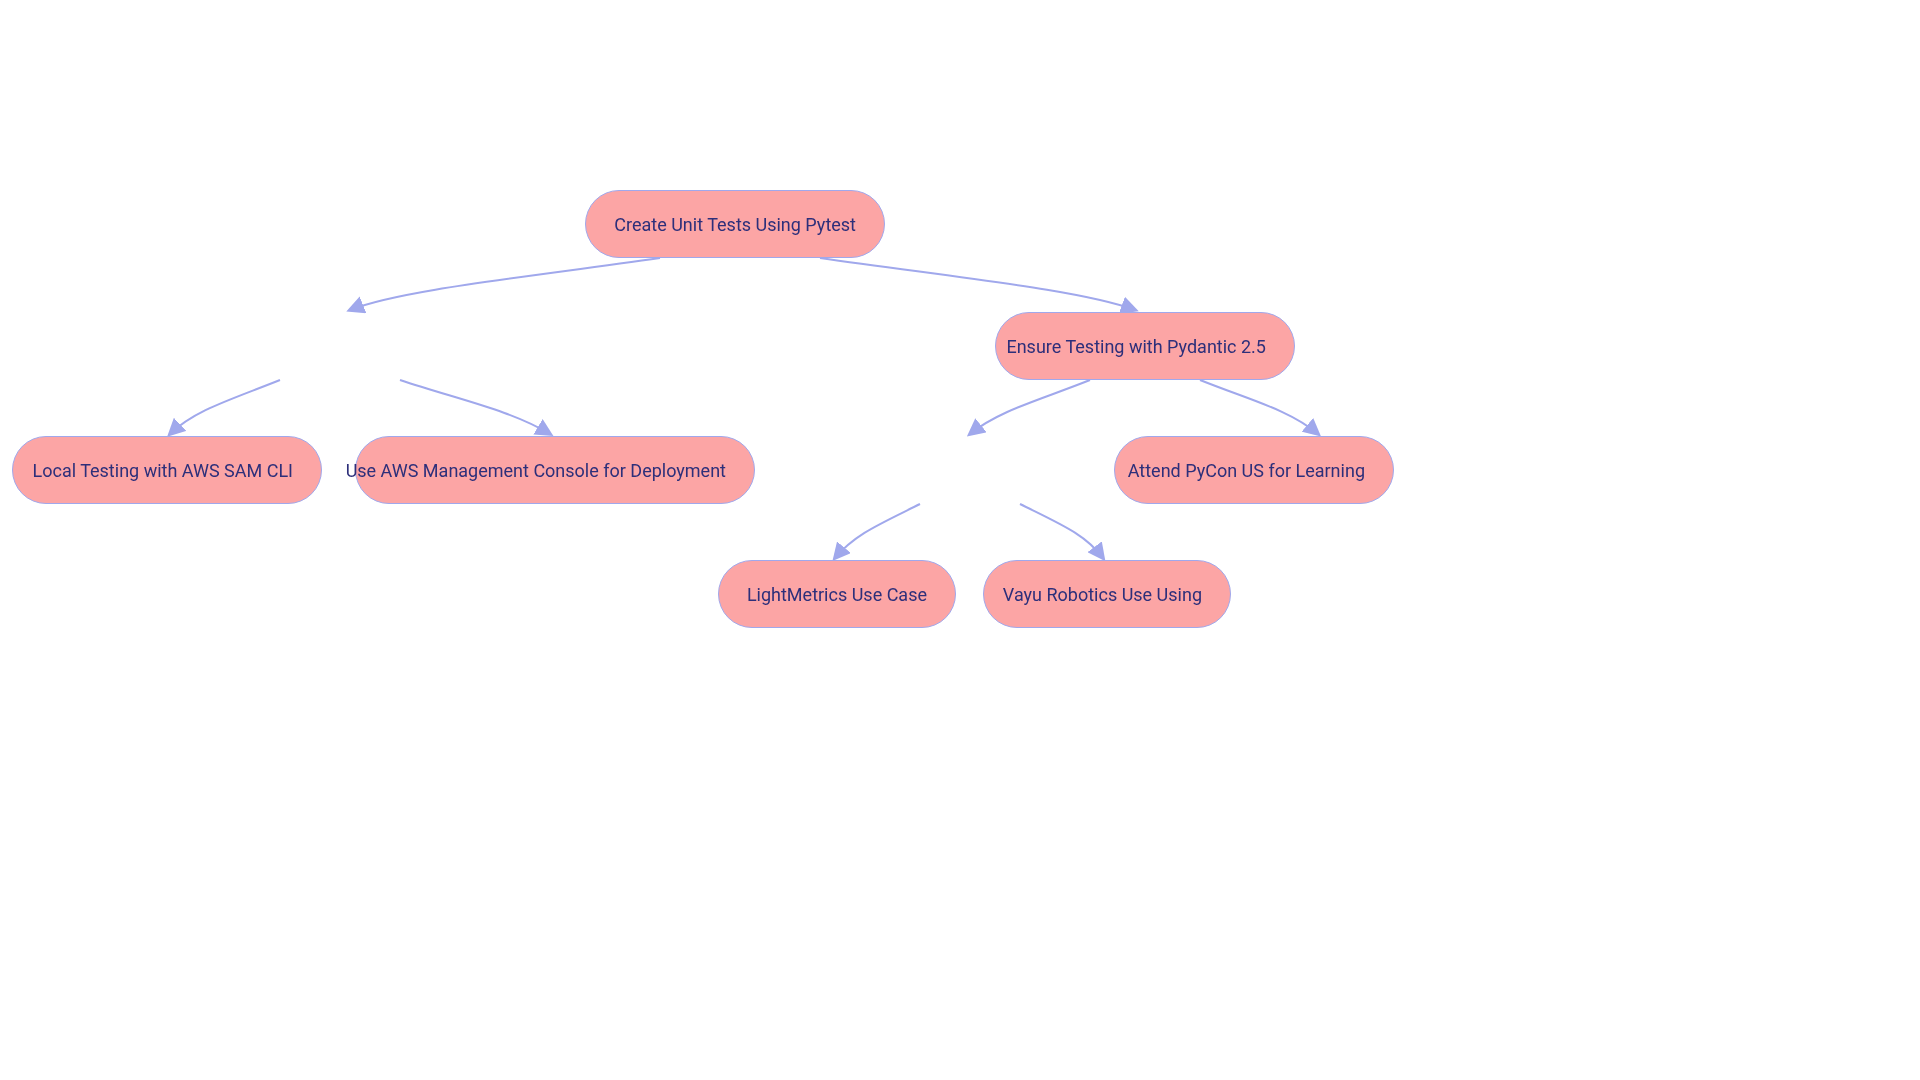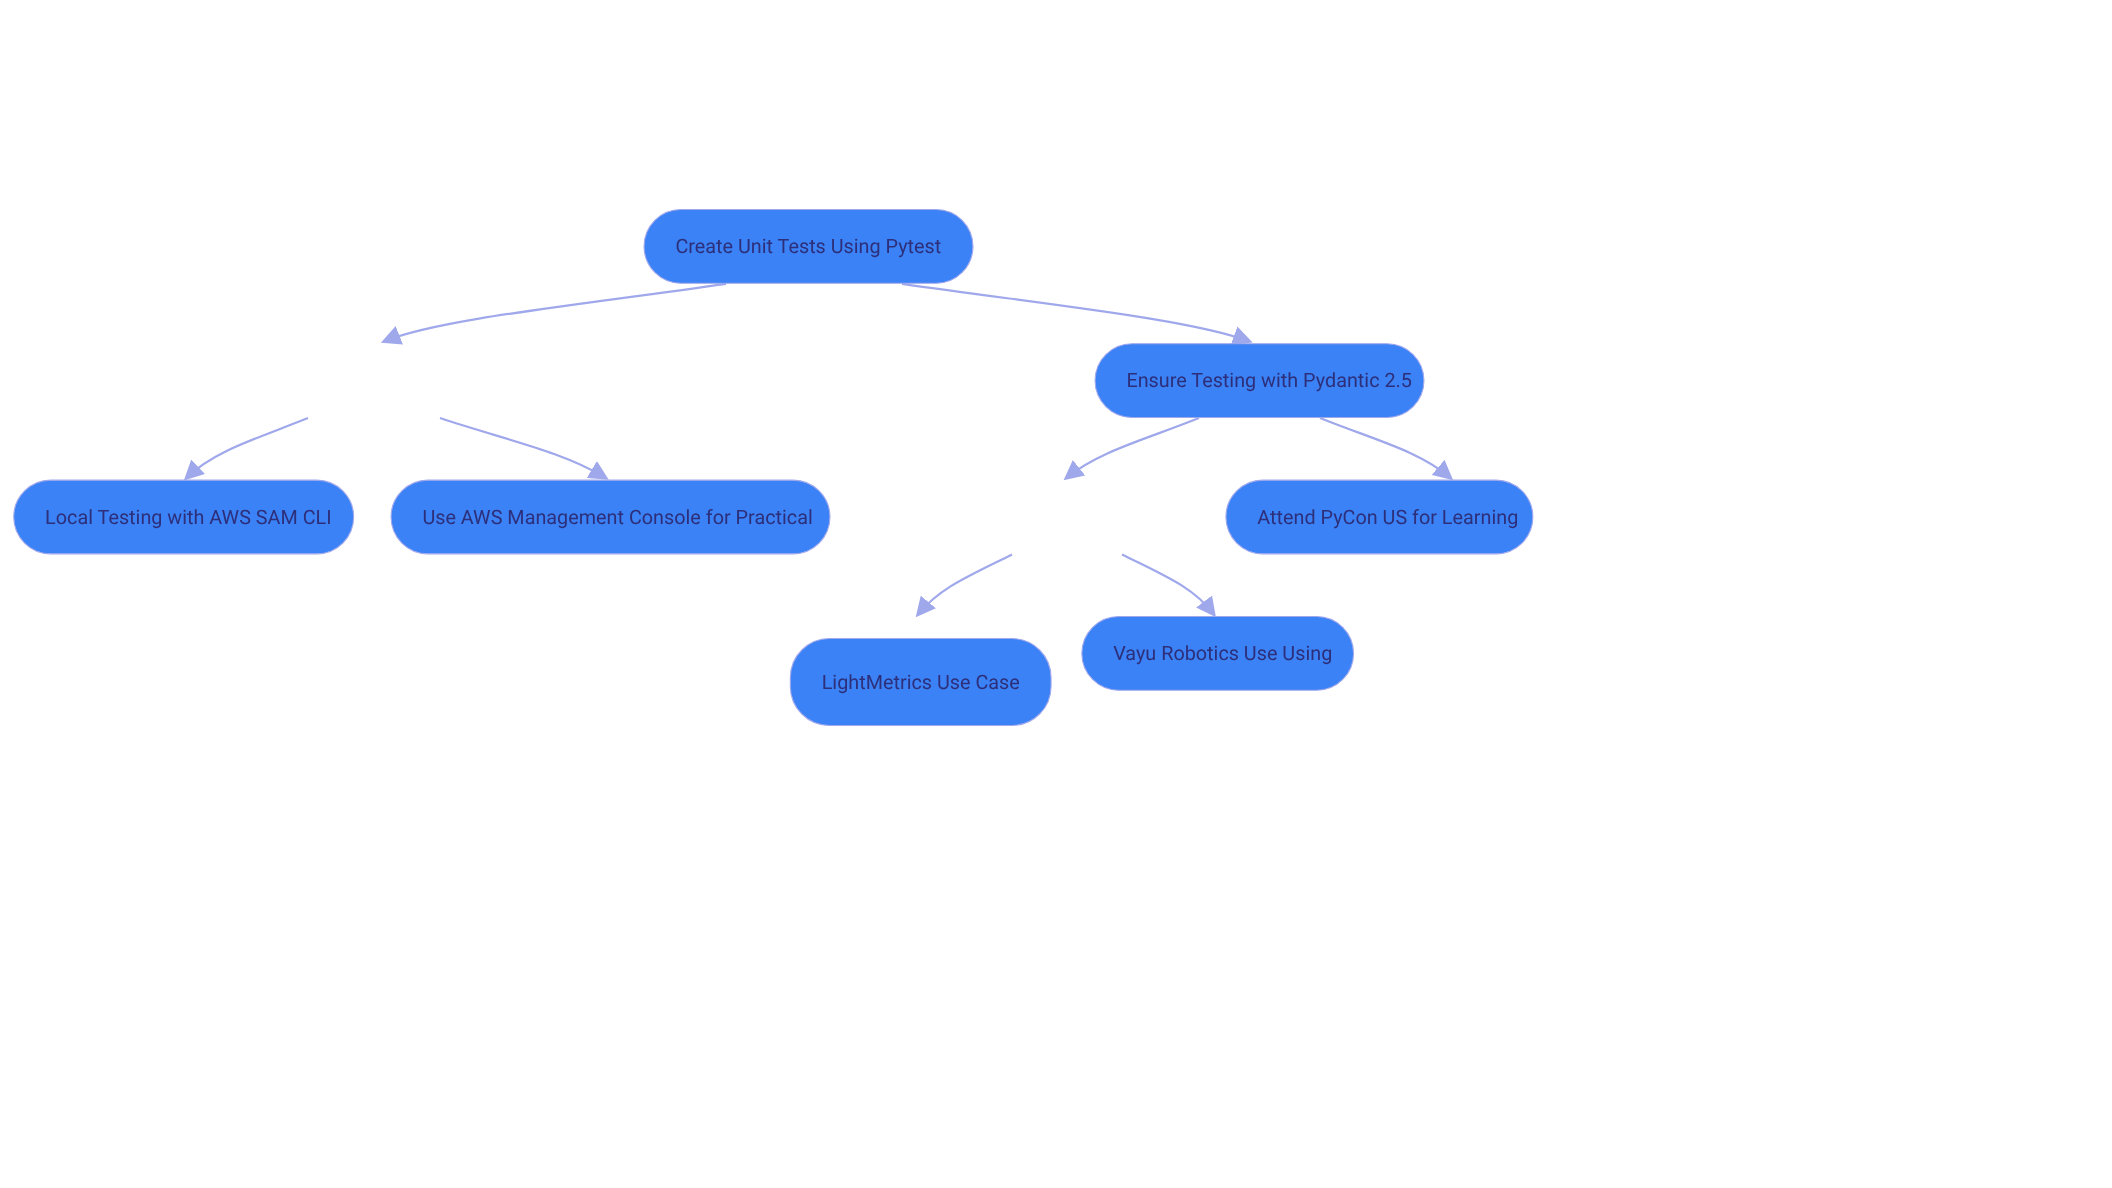--- a/index.html
+++ b/index.html
@@ -11,26 +11,26 @@
     font-family: -apple-system, BlinkMacSystemFont, "Segoe UI", Roboto, sans-serif;
     overflow: hidden;
   }
   .canvas {
     position: relative;
     width: 1920px;
     height: 1080px;
   }
   .node {
     position: absolute;
-    background: #3b82f6;
+    background: #fca5a5;
     border: 1.5px solid #a0a8ec;
     border-radius: 36px;
     display: flex;
     align-items: center;
-    justify-content: flex-start;
+    justify-content: flex-end;
     color: #2d2f7a;
     font-size: 18px;
     font-weight: 400;
     text-align: center;
     padding: 0 28px;
     box-sizing: border-box;
     white-space: nowrap;
   }
   svg.edges {
     position: absolute;
@@ -77,29 +77,29 @@
 
   <div class="node" style="left:995px; top:312px; width:300px; height:68px;">
     <span>Ensure Testing with Pydantic 2.5</span>
   </div>
 
   <div class="node" style="left:12px; top:436px; width:310px; height:68px;">
     <span>Local Testing with AWS SAM CLI</span>
   </div>
 
   <div class="node" style="left:355px; top:436px; width:400px; height:68px;">
-    <span>Use AWS Management Console for Practical</span>
+    <span>Use AWS Management Console for Deployment</span>
   </div>
 
 
   <div class="node" style="left:1114px; top:436px; width:280px; height:68px;">
     <span>Attend PyCon US for Learning</span>
   </div>
 
-  <div class="node" style="left:718px; top:560px; width:238px; height:80px;margin-top:20px;">
+  <div class="node" style="left:718px; top:560px; width:238px; height:68px;">
     <span>LightMetrics Use Case</span>
   </div>
 
   <div class="node" style="left:983px; top:560px; width:248px; height:68px;">
     <span>Vayu Robotics Use Using</span>
   </div>
 
 </div>
 
 </body></html>

